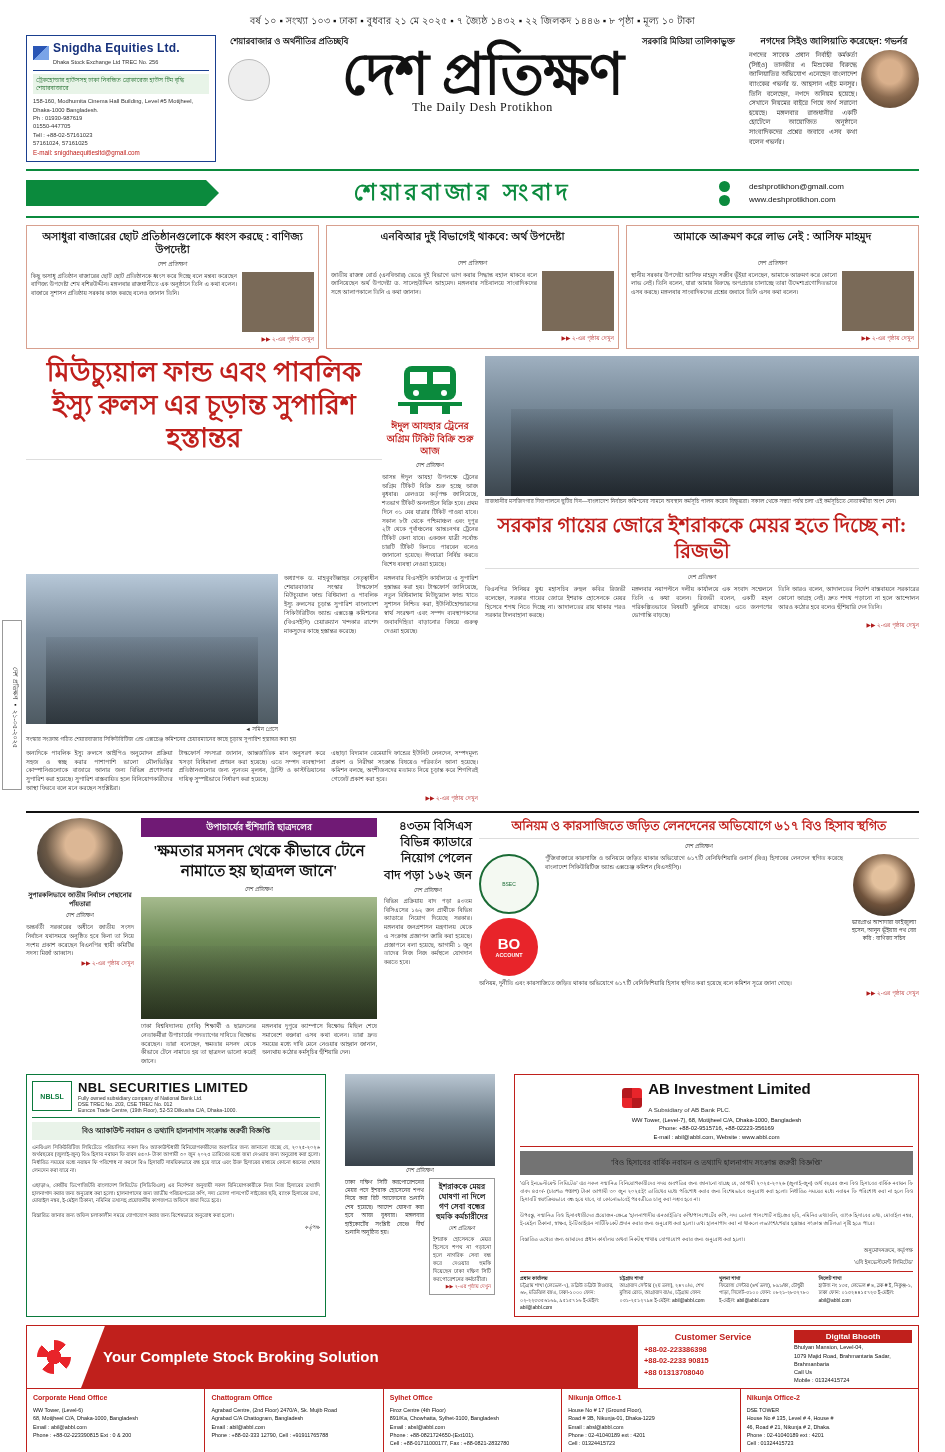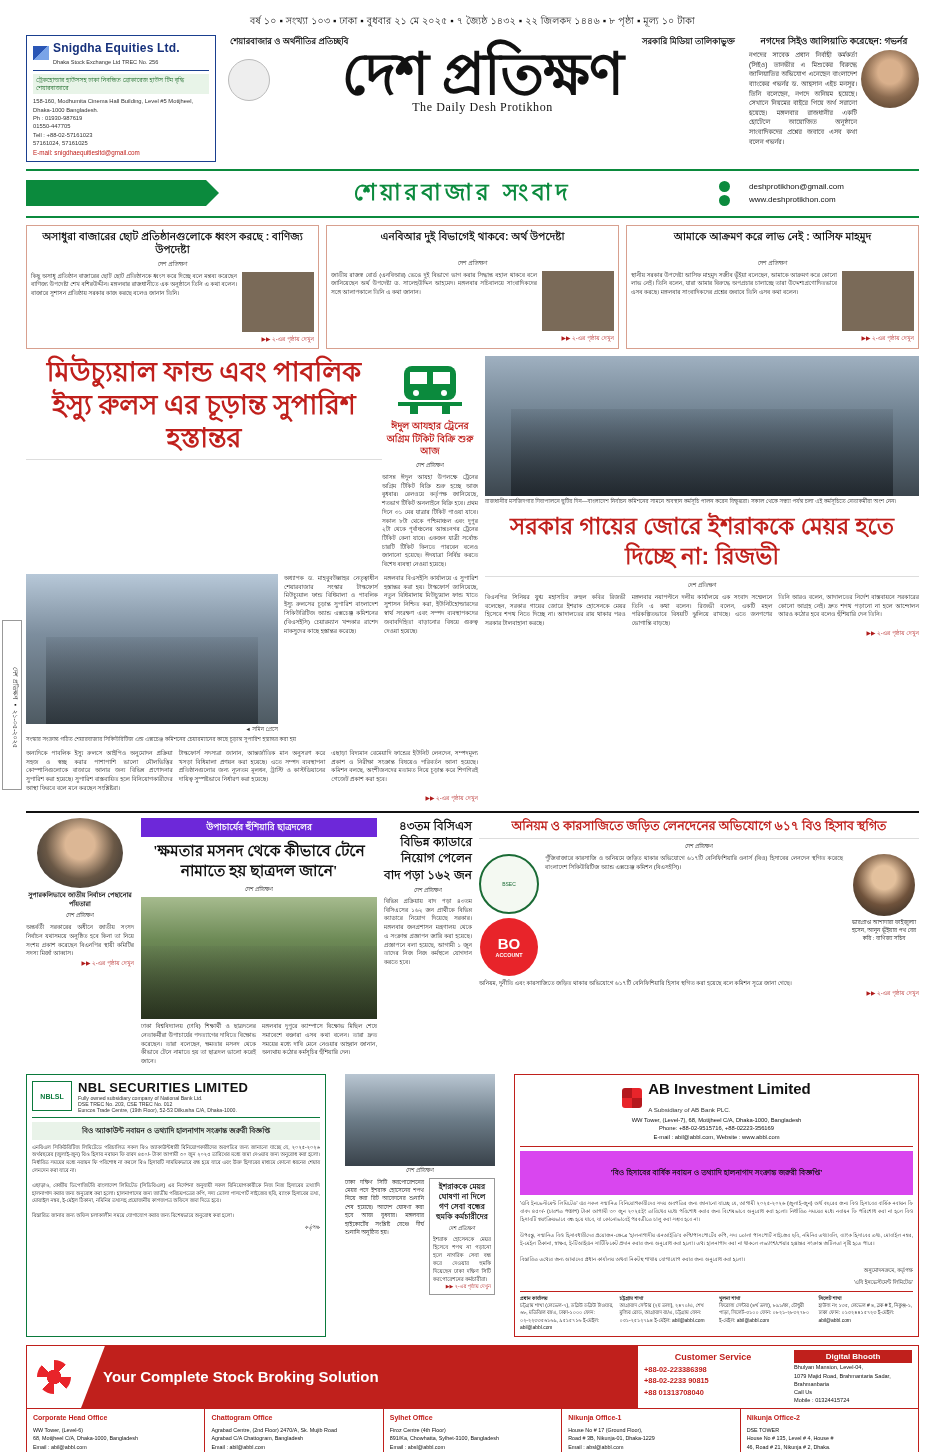--- a/index.html
+++ b/index.html
@@ -107,36 +107,36 @@
   .train-head { color:#c0201c; font-size:9.4px; font-weight:bold; text-align:center; line-height:1.35;}
   .train-by { font-size:5.6px; text-align:center; margin:3px 0;}
   .train-text { font-size:5.8px; line-height:1.5; text-align:justify;}
 
   .news-photo-big { width:100%; height:140px;
     background:linear-gradient(180deg,#9fb0c0 0%,#6d7f8e 45%,#3c464e 100%); position:relative;}
   .news-photo-big:after{content:"";position:absolute;left:6%;bottom:0;width:88%;height:62%;
     background:linear-gradient(180deg, rgba(60,70,80,.15), rgba(15,20,25,.6));}
   .cap2 { font-size:5.6px; color:#333; line-height:1.4; padding:2px 0; text-align:justify;}
 
-  .r-head { color:#c0201c; font-size:23px; font-weight:bold; text-align:center; line-height:1.3;
-    font-family:Liberation Sans, sans-serif; border-bottom:1px solid #ddd; padding:4px 0;}
+  .r-head { color:#c0201c; font-size:20px; font-weight:bold; text-align:center; line-height:1.3;
+    font-family:Liberation Serif, serif; border-bottom:1px solid #ddd; padding:4px 0;}
   .r-by { font-size:5.8px; text-align:center; padding:3px 0;}
   .r-cols { display:flex; gap:6px; font-size:5.9px; line-height:1.5; text-align:justify;}
   .r-cols .c{ flex:1;}
 
   
   .band2 { display:flex; gap:7px; margin-top:8px; border-top:2px solid #111; padding-top:5px;}
   .b2-left { width:108px; }
   .b2-left .portrait { width:86px;height:70px;margin:0 auto;border-radius:50%;
     background:radial-gradient(circle at 50% 38%, #dcb795 24%, #6a5846 56%, #2b2b2b 100%);}
   .b2-left .lbl { font-size:6.4px; text-align:center; font-weight:bold; line-height:1.35; margin-top:3px;}
   .b2-left .by { font-size:5.6px; text-align:center; margin:3px 0;}
   .b2-left .txt { font-size:5.8px; line-height:1.5; text-align:justify;}
   .b2-mid { width:236px;}
-  .ribbon { background:#6d28d9; color:#fff; font-size:9px; font-weight:bold; text-align:center; padding:2px 0;}
+  .ribbon { background:#701a75; color:#fff; font-size:9px; font-weight:bold; text-align:center; padding:2px 0;}
   .b2-mid .h { font-size:15.5px; font-weight:bold; text-align:center; line-height:1.3; padding:4px 2px;
     font-family:"Liberation Serif", serif;}
   .b2-mid .by { font-size:5.6px; text-align:center; margin-bottom:3px;}
   .b2-mid .pimg { width:100%;height:122px;background:linear-gradient(180deg,#a6bb8e 0%, #6d8a56 35%, #3b4a2c 100%);position:relative;}
   .b2-mid .pimg:after{content:"";position:absolute;inset:auto 0 0 0;height:60%;background:linear-gradient(180deg,rgba(80,90,70,.12),rgba(25,30,20,.55));}
   .b2-mid .txt { font-size:5.8px; line-height:1.5; text-align:justify; display:flex; gap:6px; margin-top:3px;}
   .b2-mid .txt .c{flex:1;}
   .b2-col3 { width:88px; font-size:5.8px; line-height:1.5; text-align:justify;}
   .b2-col3 .h { font-size:12px; font-weight:bold; text-align:right; line-height:1.35; }
   .b2-col3 .by{font-size:5.6px;text-align:center;margin:3px 0;}
@@ -179,21 +179,21 @@
   .boxed .by{font-size:5.4px;text-align:center;margin:2px 0;}
   .boxed .tx{font-size:5.4px;line-height:1.5;text-align:justify;}
 
   .abinv { flex:1; border:1px solid #c0201c; padding:5px;}
   .abinv .hd{display:flex;align-items:center;gap:6px;}
   .abinv .mark{width:20px;height:20px;background:
      conic-gradient(#e8242a 0 25%, #b5181d 0 50%, #e8242a 0 75%, #b5181d 0);border-radius:3px;}
   .abinv .nm{font-size:15px;font-weight:bold;}
   .abinv .sb{font-size:6.2px;color:#333;}
   .abinv .addr{font-size:5.8px;line-height:1.5;text-align:center;border-bottom:1px solid #c0201c;padding-bottom:4px;}
-  .abinv .strip{background:#d946ef;color:#111;font-size:7.4px;font-weight:bold;text-align:center;padding:16px;margin:4px 0;}
+  .abinv .strip{background:#737373;color:#111;font-size:7.4px;font-weight:normal;text-align:center;padding:6px;margin:4px 0;}
   .abinv .bdy{font-size:5.2px;line-height:1.55;text-align:justify;}
   .abinv .sign{font-size:5.4px;text-align:right;margin:4px 0;}
   .abinv .offices{display:flex;gap:5px;border-top:1px solid #c0201c;padding-top:3px;font-size:4.9px;line-height:1.45;}
   .abinv .offices .o{flex:1;}
   .abinv .offices .ot{font-weight:bold;}
 
   
   .bottomad { margin-top:8px; border:1px solid #c0201c; }
   .ba-top { display:flex; align-items:stretch; }
   .ba-logo { display:flex;align-items:center;gap:8px;padding:8px 10px;}

